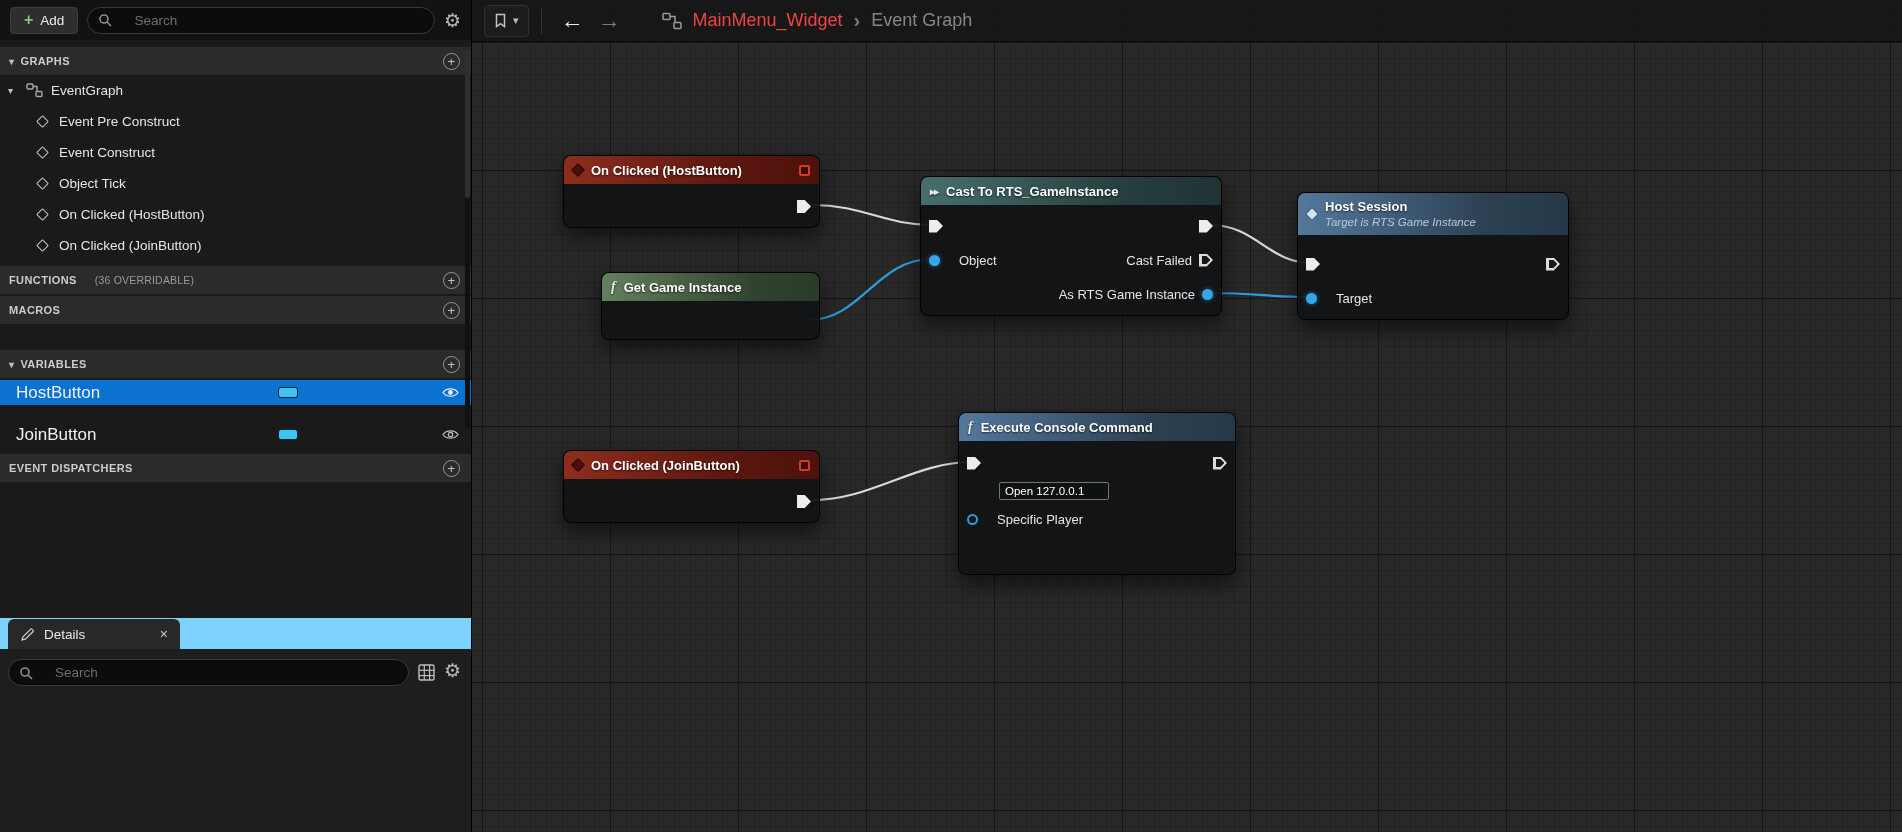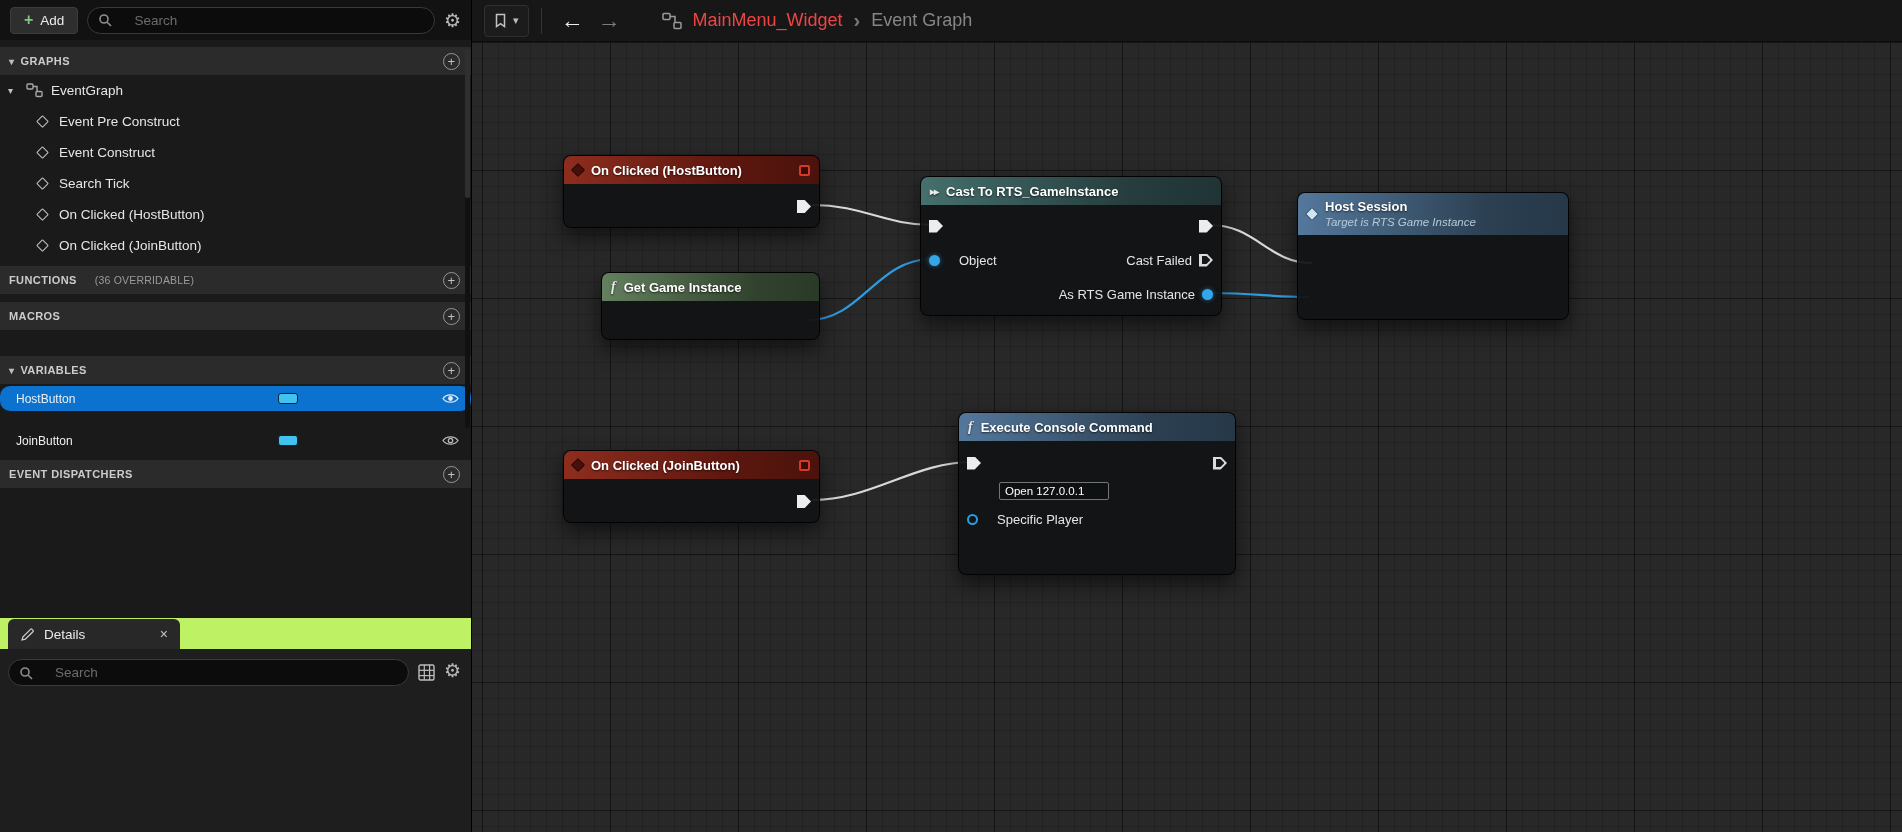--- a/index.html
+++ b/index.html
@@ -10,48 +10,48 @@
   
   .sidebar { width:472px; flex:0 0 472px; background:#1a1a1a; display:flex; flex-direction:column; position:relative; border-right:1px solid #000; }
   .sb-top { height:40px; flex:0 0 40px; display:flex; align-items:center; gap:9px; padding:0 10px; background:#121212; }
   .add-btn { display:flex; align-items:center; gap:7px; background:#2e2e2e; border:1px solid #3c3c3c; color:#ececec; height:27px; padding:0 13px; border-radius:4px; font-size:13.5px; cursor:pointer; }
   .add-plus { color:#7ec77e; font-weight:bold; font-size:16px; line-height:1; }
   .search-pill { flex:1; display:flex; align-items:center; gap:22px; background:#0c0c0c; border:1px solid #3a3a3a; border-radius:14px; height:27px; padding:0 10px; }
   .search-pill input { flex:1; background:transparent; border:0; outline:0; color:#ddd; font-size:13.5px; font-family:inherit; min-width:0; }
   input::placeholder { color:#6d6d6d; }
   .gear { font-size:19px; color:#b8b8b8; line-height:1; cursor:pointer; }
 
-  .section-h { height:28px; flex:0 0 28px; background:#2b2b2b; display:flex; align-items:center; gap:6px; padding:0 11px 0 9px; font-size:11px; font-weight:bold; color:#cccccc; letter-spacing:.4px; margin-top:8px; }
+  .section-h { height:28px; flex:0 0 28px; background:#2b2b2b; display:flex; align-items:center; gap:6px; padding:0 11px 0 9px; font-size:11px; font-weight:bold; color:#cccccc; letter-spacing:.4px; margin-top:2px; }
   .section-h .note { font-weight:normal; color:#9a9a9a; font-size:10.5px; letter-spacing:.2px;padding-left:12px; }
   .section-h .grow { flex:1; }
   .sec-arrow { font-size:10px; color:#bdbdbd; }
   .circle-plus { width:17px; height:17px; border:1px solid #969696; border-radius:50%; color:#c2c2c2; display:flex; align-items:center; justify-content:center; font-size:13px; line-height:1; font-weight:normal; cursor:pointer; flex:0 0 17px; }
   .mt-graphs { margin-top:7px; }
   .mt-funcs { margin-top:5px; }
   .mt-vars { margin-top:26px; }
   .mt-disp { margin-top:7px; }
 
   .tree-row { height:31px; flex:0 0 31px; display:flex; align-items:center; gap:8px; font-size:13.5px; color:#e6e6e6; cursor:pointer; }
   .tree-root { padding-left:8px; }
   .tree-child { padding-left:36px; }
   .tw { font-size:10px; color:#c0c0c0; width:10px; }
   .ev-diamond { width:9px; height:9px; border:1.4px solid #c2c2c2; transform:rotate(45deg); border-radius:1px; margin:0 4px 0 2px; flex:0 0 9px; }
 
-  .var-row { height:25px; flex:0 0 25px; display:flex; align-items:center; position:relative; font-size:12px; color:#efefef; padding-left:16px; cursor:pointer;border-radius:10px; }
+  .var-row { height:25px; flex:0 0 25px; display:flex; align-items:center; position:relative; font-size:17px; color:#efefef; padding-left:16px; cursor:pointer; }
   .var-row.selected { background:#0b72d0; }
   .var-row + .var-row { margin-top:17px; }
   .type-pill { position:absolute; left:278px; top:7px; width:20px; height:11px; background:#41c3f2; border:1px solid #0d2531; border-radius:3px; }
   .eye { position:absolute; right:12px; top:6px; cursor:pointer; }
   .var-first { margin-top:2px; }
 
   .sb-spacer { flex:1; }
   .sb-scrollbar { position:absolute; right:1px; top:48px; width:5px; height:380px; background:#111; border-radius:3px; }
   .sb-scrollbar .thumb { width:5px; height:150px; background:#2f2f2f; border-radius:3px; }
 
-  .details-tabs { height:31px; flex:0 0 31px; background:#bef264; display:flex; align-items:flex-end; padding-left:8px; }
+  .details-tabs { height:31px; flex:0 0 31px; background:#7dd3fc; display:flex; align-items:flex-end; padding-left:8px; }
   .details-tab { height:30px; width:172px; background:#282828; border-radius:6px 6px 0 0; display:flex; align-items:center; gap:9px; padding:0 12px; font-size:13.5px; color:#eaeaea; cursor:pointer; }
   .details-tab .close-x { margin-left:auto; color:#c7c7c7; font-size:14px; cursor:pointer; }
   .details-body { height:183px; flex:0 0 183px; background:#1e1e1e; padding:10px 10px 0 8px; display:flex; align-items:flex-start; gap:9px; }
   .details-body .search-pill { height:27px; }
   .sq-icon { margin-top:5px; cursor:pointer; }
 
   
   .graph { flex:1; position:relative; background-color:#282828;
     background-image:
       linear-gradient(rgba(0,0,0,.38) 1px, transparent 1px),
@@ -155,21 +155,21 @@
     <div class="tree-row tree-child">
       <span class="ev-diamond"></span>
       <span>Event Pre Construct</span>
     </div>
     <div class="tree-row tree-child">
       <span class="ev-diamond"></span>
       <span>Event Construct</span>
     </div>
     <div class="tree-row tree-child">
       <span class="ev-diamond"></span>
-      <span>Search Tick</span>
+      <span>Object Tick</span>
     </div>
     <div class="tree-row tree-child">
       <span class="ev-diamond"></span>
       <span>On Clicked (HostButton)</span>
     </div>
     <div class="tree-row tree-child">
       <span class="ev-diamond"></span>
       <span>On Clicked (JoinButton)</span>
     </div>
 
@@ -347,20 +347,32 @@
     </div>
 
     <div class="node" style="left:825px; top:192px; width:272px; height:128px;">
       <div class="node-h h-blue h-tall">
         <span class="hdr-diamond hd-blue"></span>
         <span class="h-col">
           <span>Host Session</span>
           <span class="h-sub">Target is RTS Game Instance</span>
         </span>
       </div>
+      <div class="node-body" style="padding-top:12px;">
+        <div class="nrow r34">
+          <span class="pexec"></span>
+          <span class="rgt">
+              <span class="pexec hollow"></span>
+            </span>
+        </div>
+        <div class="nrow r34">
+          <span class="pdot pb-f"></span>
+          <span>Target</span>
+        </div>
+      </div>
     </div>
 
     <div class="node" style="left:91px; top:450px; width:257px; height:73px;">
       <div class="node-h h-event">
         <span class="hdr-diamond hd-red"></span>
         <span>On Clicked (JoinButton)</span>
         <span class="delegate-box"></span>
       </div>
       <div class="node-body">
         <div class="nrow r45">

